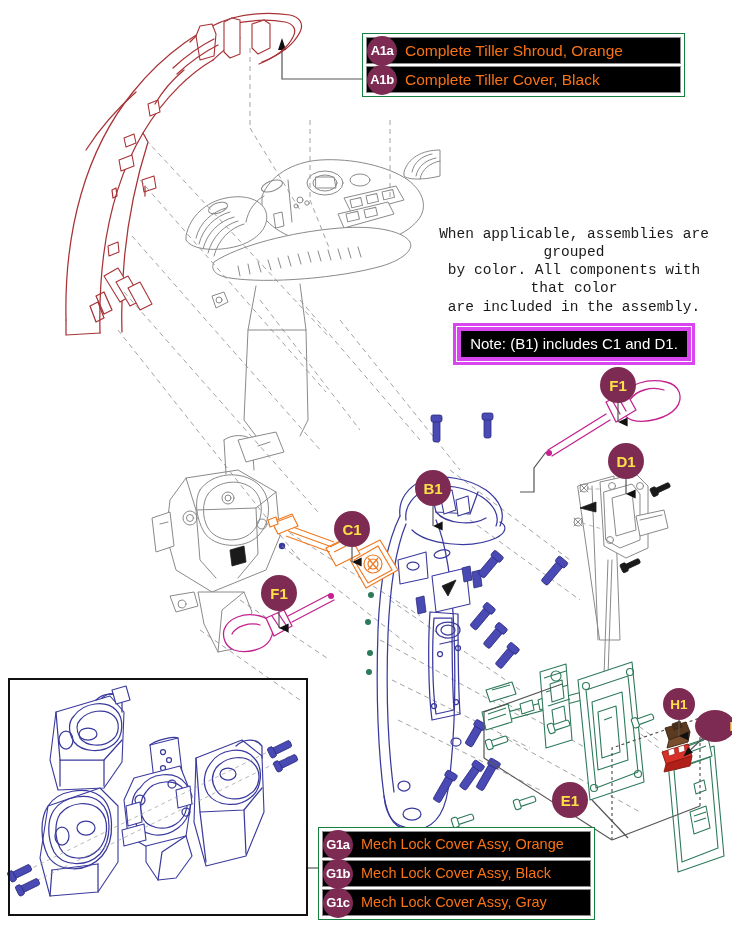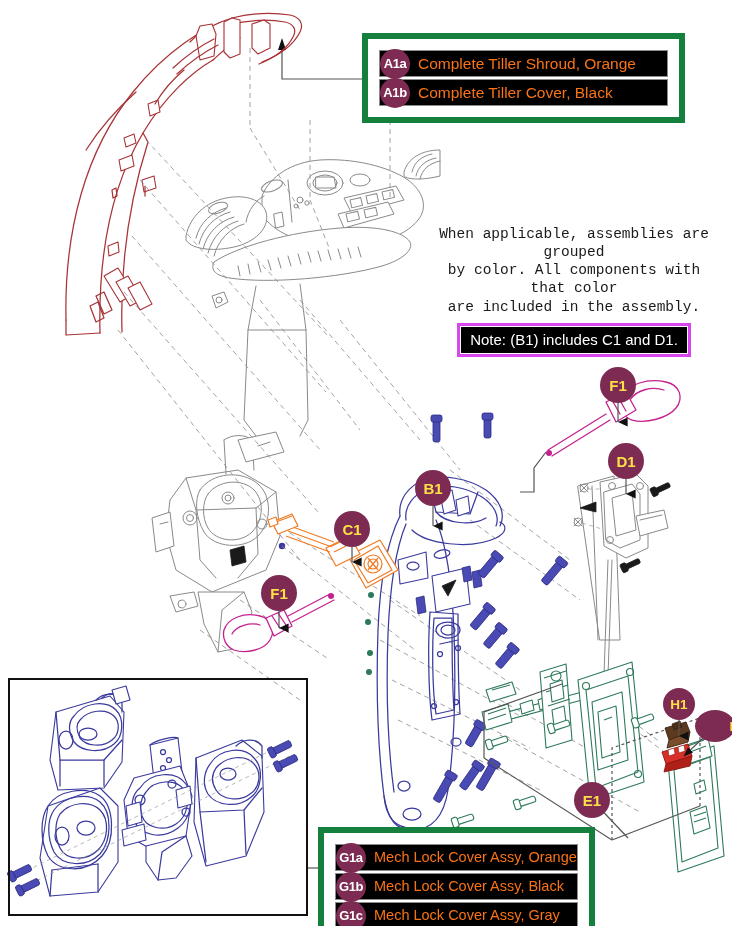--- a/index.html
+++ b/index.html
@@ -22,22 +22,22 @@
     position: absolute;
     left: 0; top: 0;
     width: 732px;
     height: 926px;
   }
 
   
   .legend {
     position: absolute;
     background: #ffffff;
-    border: 6px solid #15803d;
-    padding: 11px;
+    border: 1px solid #15803d;
+    padding: 3px;
     box-sizing: border-box;
   }
   .legend-row {
     display: flex;
     align-items: center;
     background: #000000;
     border: 1px solid #8c8c8c;
     margin-bottom: 2px;
     height: 27px;
     box-sizing: border-box;
@@ -96,21 +96,21 @@
     font-size: 14.5px;
     color: #1a1a1a;
     line-height: 1.25;
     margin: 0;
     font-family: Liberation Mono, monospace;
   }
   #note-box {
     display: inline-block;
     margin-top: 7px;
     background: #000000;
-    border: 4px solid #d946ef;
+    border: 8px solid #d946ef;
     outline: 1px solid #ffffff;
     outline-offset: -4px;
     padding: 4px 9px;
   }
   #note-box span {
     color: #ffffff;
     font-size: 15px;
     white-space: nowrap;
   }
 
@@ -719,21 +719,21 @@
     </div>
   </div>
 
   <div class="callout" style="left:415px; top:470px;">B1</div>
   <div class="callout" style="left:334px; top:511px;">C1</div>
   <div class="callout" style="left:600px; top:367px;">F1</div>
   <div class="callout" style="left:608px; top:443px;">D1</div>
   <div class="callout" style="left:261px; top:575px;">F1</div>
   <div class="callout small" style="left:663px; top:688px;">H1</div>
   <div class="callout small" style="left:695px; top:710px;padding-left:40px;">I1</div>
-  <div class="callout" style="left:574px; top:782px;">E1</div>
+  <div class="callout" style="left:552px; top:782px;">E1</div>
 
   <div id="inset-frame"></div>
 
   <div class="legend" id="legend-bottom">
     <div class="legend-row">
       <div class="legend-badge">G1a</div>
       <div class="legend-label">Mech Lock Cover Assy, Orange</div>
     </div>
     <div class="legend-row">
       <div class="legend-badge">G1b</div>

